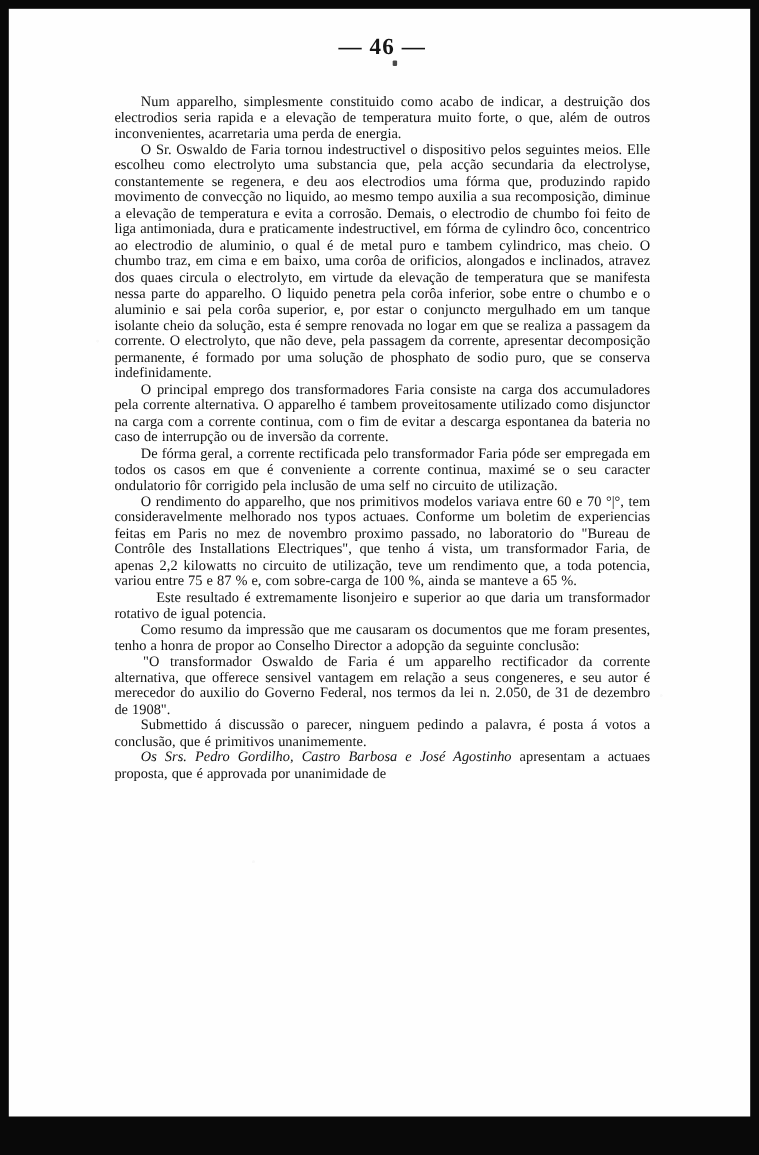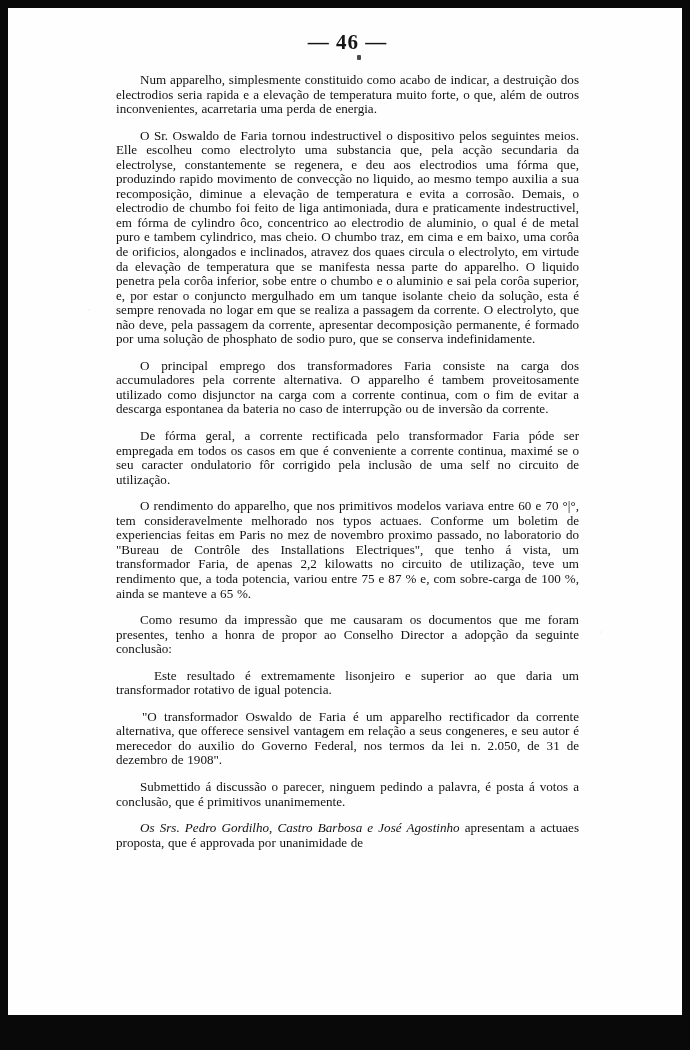--- a/index.html
+++ b/index.html
@@ -24,42 +24,42 @@
     position:absolute;
     left:96px; top:22px;
     width:487px;
   }
   .folio{
     text-align:center;
     font-size:21px;
     font-weight:bold;
     letter-spacing:1px;
     color:#161616;
-    margin:0 0 18px 0;
+    margin:0 0 30px 0;
     font-family:"Liberation Serif", serif;
   }
   .speck{
     position:absolute;
     left:349px; top:47px;
     width:4px;height:5px;
     background:#2a2a2a;
     opacity:.85;
     border-radius:1px;
   }
   .body-text{
     font-size:13.1px;
     line-height:14.55px;
     color:#111111;
     text-align:justify;
     text-justify:inter-word;
     -webkit-hyphens:none;hyphens:none;
     word-spacing:0.4px;
   }
   p.para{
-    margin:12px;
+    margin:0;
     text-indent:24px;
     text-align:justify;
   }
   p.para.wide-indent{ text-indent:38px; }
   p.para.quote-indent{ text-indent:26px; }
   i.names{ }
   
   .grain{
     position:absolute;left:0;top:0;width:674px;height:1007px;
     pointer-events:none;
@@ -90,23 +90,23 @@
         <p class="para">Num apparelho, simplesmente constituido como acabo de indicar, a destruição dos electrodios seria rapida e a elevação de temperatura muito forte, o que, além de outros inconvenientes, acarretaria uma perda de energia.</p>
 
         <p class="para">O Sr. Oswaldo de Faria tornou indestructivel o dispositivo pelos seguintes meios. Elle escolheu como electrolyto uma substancia que, pela acção secundaria da electrolyse, constantemente se regenera, e deu aos electrodios uma fórma que, produzindo rapido movimento de convecção no liquido, ao mesmo tempo auxilia a sua recomposição, diminue a elevação de temperatura e evita a corrosão. Demais, o electrodio de chumbo foi feito de liga antimoniada, dura e praticamente indestructivel, em fórma de cylindro ôco, concentrico ao electrodio de aluminio, o qual é de metal puro e tambem cylindrico, mas cheio. O chumbo traz, em cima e em baixo, uma corôa de orificios, alongados e inclinados, atravez dos quaes circula o electrolyto, em virtude da elevação de temperatura que se manifesta nessa parte do apparelho. O liquido penetra pela corôa inferior, sobe entre o chumbo e o aluminio e sai pela corôa superior, e, por estar o conjuncto mergulhado em um tanque isolante cheio da solução, esta é sempre renovada no logar em que se realiza a passagem da corrente. O electrolyto, que não deve, pela passagem da corrente, apresentar decomposição permanente, é formado por uma solução de phosphato de sodio puro, que se conserva indefinidamente.</p>
 
         <p class="para">O principal emprego dos transformadores Faria consiste na carga dos accumuladores pela corrente alternativa. O apparelho é tambem proveitosamente utilizado como disjunctor na carga com a corrente continua, com o fim de evitar a descarga espontanea da bateria no caso de interrupção ou de inversão da corrente.</p>
 
         <p class="para">De fórma geral, a corrente rectificada pelo transformador Faria póde ser empregada em todos os casos em que é conveniente a corrente continua, maximé se o seu caracter ondulatorio fôr corrigido pela inclusão de uma self no circuito de utilização.</p>
 
         <p class="para">O rendimento do apparelho, que nos primitivos modelos variava entre 60 e 70 °|°, tem consideravelmente melhorado nos typos actuaes. Conforme um boletim de experiencias feitas em Paris no mez de novembro proximo passado, no laboratorio do "Bureau de Contrôle des Installations Electriques", que tenho á vista, um transformador Faria, de apenas 2,2 kilowatts no circuito de utilização, teve um rendimento que, a toda potencia, variou entre 75 e 87 % e, com sobre-carga de 100 %, ainda se manteve a 65 %.</p>
 
+        <p class="para wide-indent">Este resultado é extremamente lisonjeiro e superior ao que daria um transformador rotativo de igual potencia.</p>
+
         <p class="para">Como resumo da impressão que me causaram os documentos que me foram presentes, tenho a honra de propor ao Conselho Director a adopção da seguinte conclusão:</p>
-
-        <p class="para wide-indent">Este resultado é extremamente lisonjeiro e superior ao que daria um transformador rotativo de igual potencia.</p>
 
         <p class="para quote-indent">"O transformador Oswaldo de Faria é um apparelho rectificador da corrente alternativa, que offerece sensivel vantagem em relação a seus congeneres, e seu autor é merecedor do auxilio do Governo Federal, nos termos da lei n. 2.050, de 31 de dezembro de 1908".</p>
 
         <p class="para">Submettido á discussão o parecer, ninguem pedindo a palavra, é posta á votos a conclusão, que é primitivos unanimemente.</p>
 
         <p class="para">
           <i class="names">Os Srs. Pedro Gordilho, Castro Barbosa e José Agostinho</i><span> apresentam a actuaes proposta, que é approvada por unanimidade de</span>
         </p>
 
       </div>

